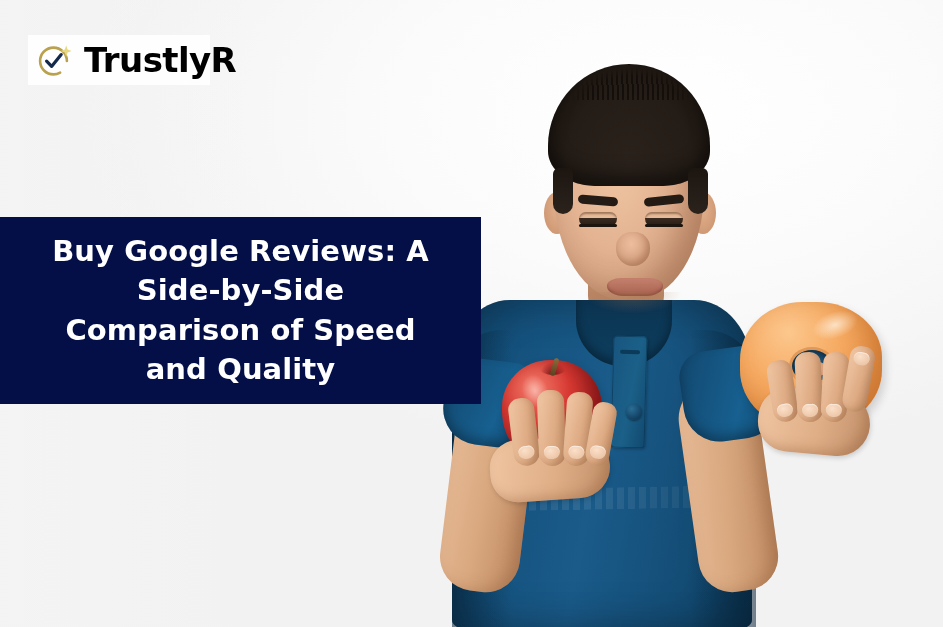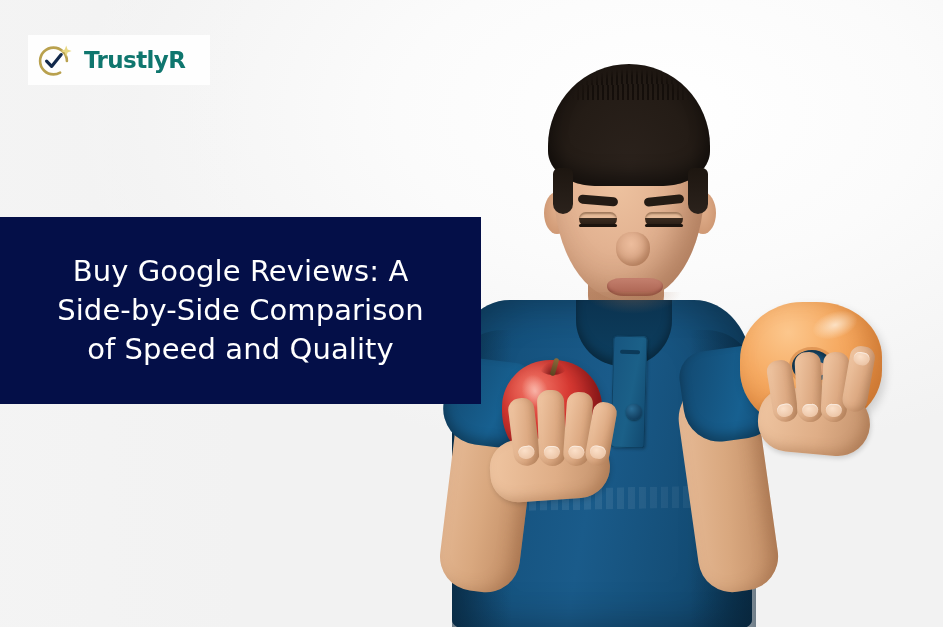--- a/index.html
+++ b/index.html
@@ -382,44 +382,44 @@
     padding:0 6px;
   }
   .logo-mark{
     position:relative;
     width:38px; height:38px;
     flex:0 0 38px;
   }
   .logo-text{
     font-family:"DejaVu Sans", sans-serif;
     font-weight:700;
-    font-size:23px;
+    font-size:34px;
     letter-spacing:-0.6px;
-    color:#0f766e;
+    color:#000000;
     line-height:1;
     white-space:nowrap;
   }
 
   
   .title-card{
     position:absolute;
     left:0; top:217px;
     width:481px;
     height:187px;
     background:#040f48;
     display:flex;
     align-items:center;
     justify-content:center;
   }
   .title-text{
     margin:16px;
     padding:0 32px;
     color:#ffffff;
     font-family:"DejaVu Sans", sans-serif;
-    font-weight:400;
+    font-weight:700;
     font-size:29px;
     line-height:1.35;
     text-align:center;
     letter-spacing:.1px;
   }
 </style>
 </head>
 <body>
 
 <div class="banner">

